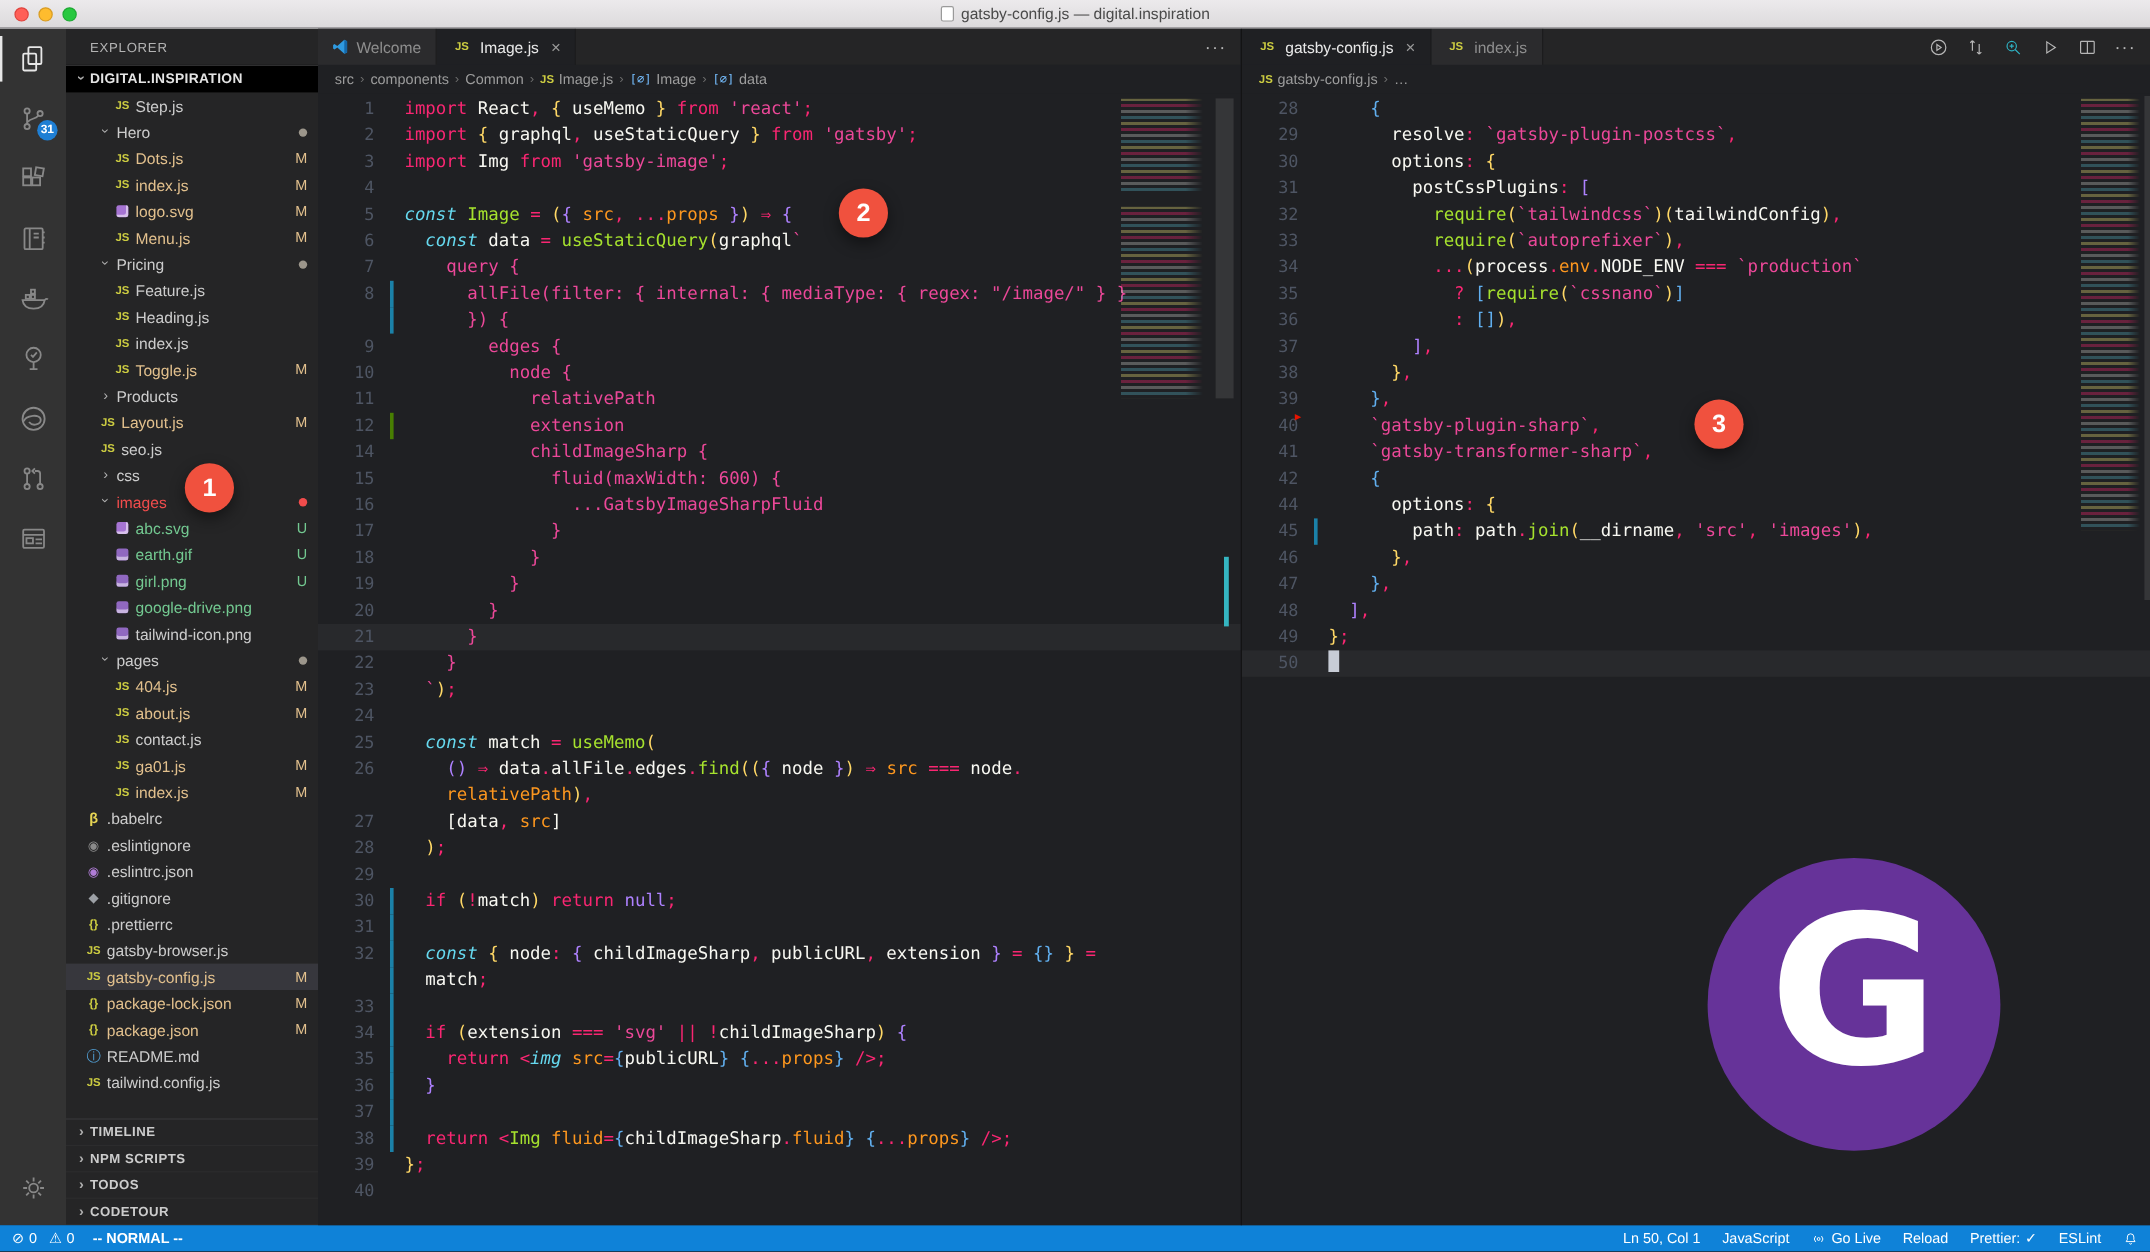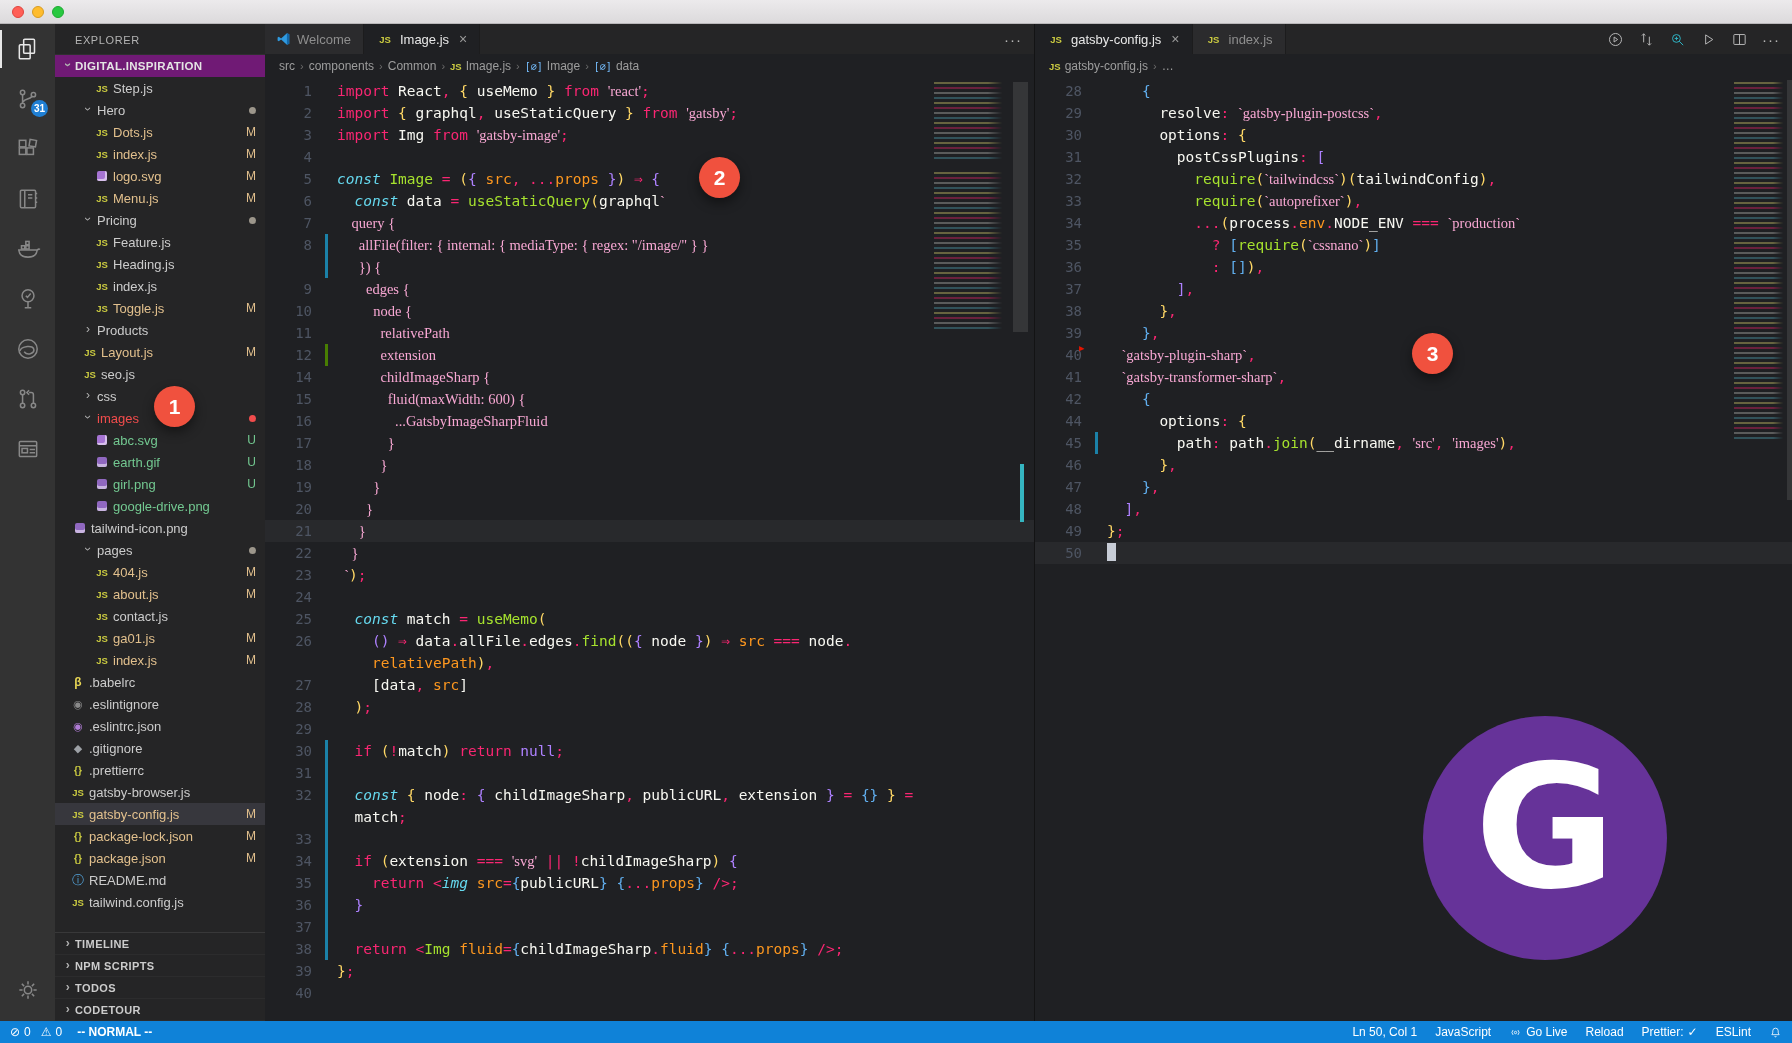--- a/index.html
+++ b/index.html
@@ -29,21 +29,21 @@
   .ab-item.active::before { content:""; position:absolute; left:0; top:6px; bottom:6px; width:2px; background:#e7e7e7; }
   .ab-item svg { width:26px; height:26px; stroke:currentColor; fill:none; stroke-width:1.4; }
   .ab-badge { position:absolute; right:7px; bottom:7px; background:#1f7fd4; color:#fff; font-size:10px; font-weight:bold;
     min-width:17px; height:17px; border-radius:9px; display:flex; align-items:center; justify-content:center; padding:0 3px; }
   .ab-spacer { flex:1; }
 
   
   .sidebar { width:210px; background:#252526; color:#cccccc; display:flex; flex-direction:column; flex:0 0 auto; overflow:hidden; }
   .sb-title { font-size:11px; letter-spacing:.6px; color:#b3b3b3; padding:10px 0 8px 20px; flex:0 0 auto; }
   .root-row { height:23px; display:flex; align-items:center; font-size:11.5px; font-weight:bold; color:#e4e4e4;
-    padding-left:6px; letter-spacing:.3px; background:#701a75; border-top:1px solid #2f2f30;}
+    padding-left:6px; letter-spacing:.3px; background:#000000; border-top:1px solid #2f2f30;}
   .tree { flex:1; overflow:hidden; }
   .trow { height:22px; display:flex; align-items:center; font-size:13px; color:#cccccc; cursor:default; white-space:nowrap; }
   .trow.sel { background:#37373d; }
   .chev { width:14px; color:#b0b0b0; font-size:12px; display:inline-flex; justify-content:center; transform:translateY(-1px); }
   .chev.open { transform:rotate(90deg) translateX(-1px); }
   .ficon { width:18px; display:inline-flex; align-items:center; justify-content:center; font-size:9.5px; font-weight:bold; }
   .ficon-js { color:#cbcb41; }
   .ficon-json { color:#cbcb41; font-size:10px; }
   .ficon-babel { color:#e7d554; font-size:12px; }
   .ficon-eslint { color:#b07cd6; font-size:11px; }
@@ -91,21 +91,21 @@
     font-size:14.5px; line-height:22px; padding-top:2px; }
   .cline { position:relative; display:flex; height:22px; white-space:pre; }
   .cline.hl { background:rgba(255,255,255,.045); }
   .gut { width:72px; flex:0 0 auto; text-align:right; padding-right:25px; color:#4e5563; font-size:14px; }
   .gbar { position:absolute; left:60px; top:0; height:22px; width:3px; }
   .gbar.m { background:#1b81a8; } .gbar.a { background:#487e02; }
   .mk-arrow { position:absolute; left:44px; top:-7px; color:#e51400; font-size:9px; }
   .ctext { flex:1; }
   .cursor-block { display:inline-block; width:9px; height:18px; background:#c7ccd6; vertical-align:-3px; }
   .tk-k { color:#f92672; } .tk-c { color:#66d9ef; font-style:italic; } .tk-g { color:#a6e22e; }
-  .tk-s { color:#f9a8d4;font-family:Liberation Serif, serif; } .tk-p { color:#ae81ff; } .tk-o { color:#fd971f; } .tk-w { color:#f8f8f2; }
+  .tk-s { color:#ec4899; } .tk-p { color:#ae81ff; } .tk-o { color:#fd971f; } .tk-w { color:#f8f8f2; }
   .tk-b { color:#61afef; } .tk-y { color:#ffd866; }
 
   
   .minimap { position:absolute; opacity:.9; }
   .mm-stripes { background:
     repeating-linear-gradient(180deg, rgba(230,219,116,.40) 0 2px, transparent 2px 5px,
       rgba(249,38,114,.38) 5px 7px, transparent 7px 10px,
       rgba(248,248,242,.30) 10px 12px, transparent 12px 15px,
       rgba(102,217,239,.30) 15px 17px, transparent 17px 20px);
     -webkit-mask-image:linear-gradient(90deg,#000 0 75%,transparent 95%); 
@@ -132,20 +132,24 @@
 <body>
 
 <div class="app">
 
   <div class="titlebar">
     <div class="lights">
       <span class="light r"></span>
       <span class="light y"></span>
       <span class="light g"></span>
     </div>
+    <div class="win-title">
+      <span class="doc-ico"></span>
+      <span>gatsby-config.js — digital.inspiration</span>
+    </div>
   </div>
 
   <div class="main">
 
     <div class="activitybar">
       <div class="ab-item active">
         <svg viewBox="0 0 24 24">
             <rect x="8" y="3" width="10" height="13" rx="1"></rect>
             <rect x="4" y="8" width="10" height="13" rx="1"></rect>
           </svg>
@@ -354,21 +358,21 @@
               <span class="tbadge untracked">U</span>
             </span>
           </div>
           <div class="trow" style="padding-left: 38px;">
             <span class="ficon">
               <span class="fbox fbox-img"></span>
             </span>
             <span class="tlabel untracked">google-drive.png</span>
             <span class="tright"></span>
           </div>
-          <div class="trow" style="padding-left: 16px;">
+          <div class="trow" style="padding-left: 38px;">
             <span class="ficon">
               <span class="fbox fbox-img"></span>
             </span>
             <span class="tlabel">tailwind-icon.png</span>
             <span class="tright"></span>
           </div>
           <div class="trow" style="padding-left: 26px;">
             <span class="chev open">›</span>
             <span class="tlabel">pages</span>
             <span class="tright">

